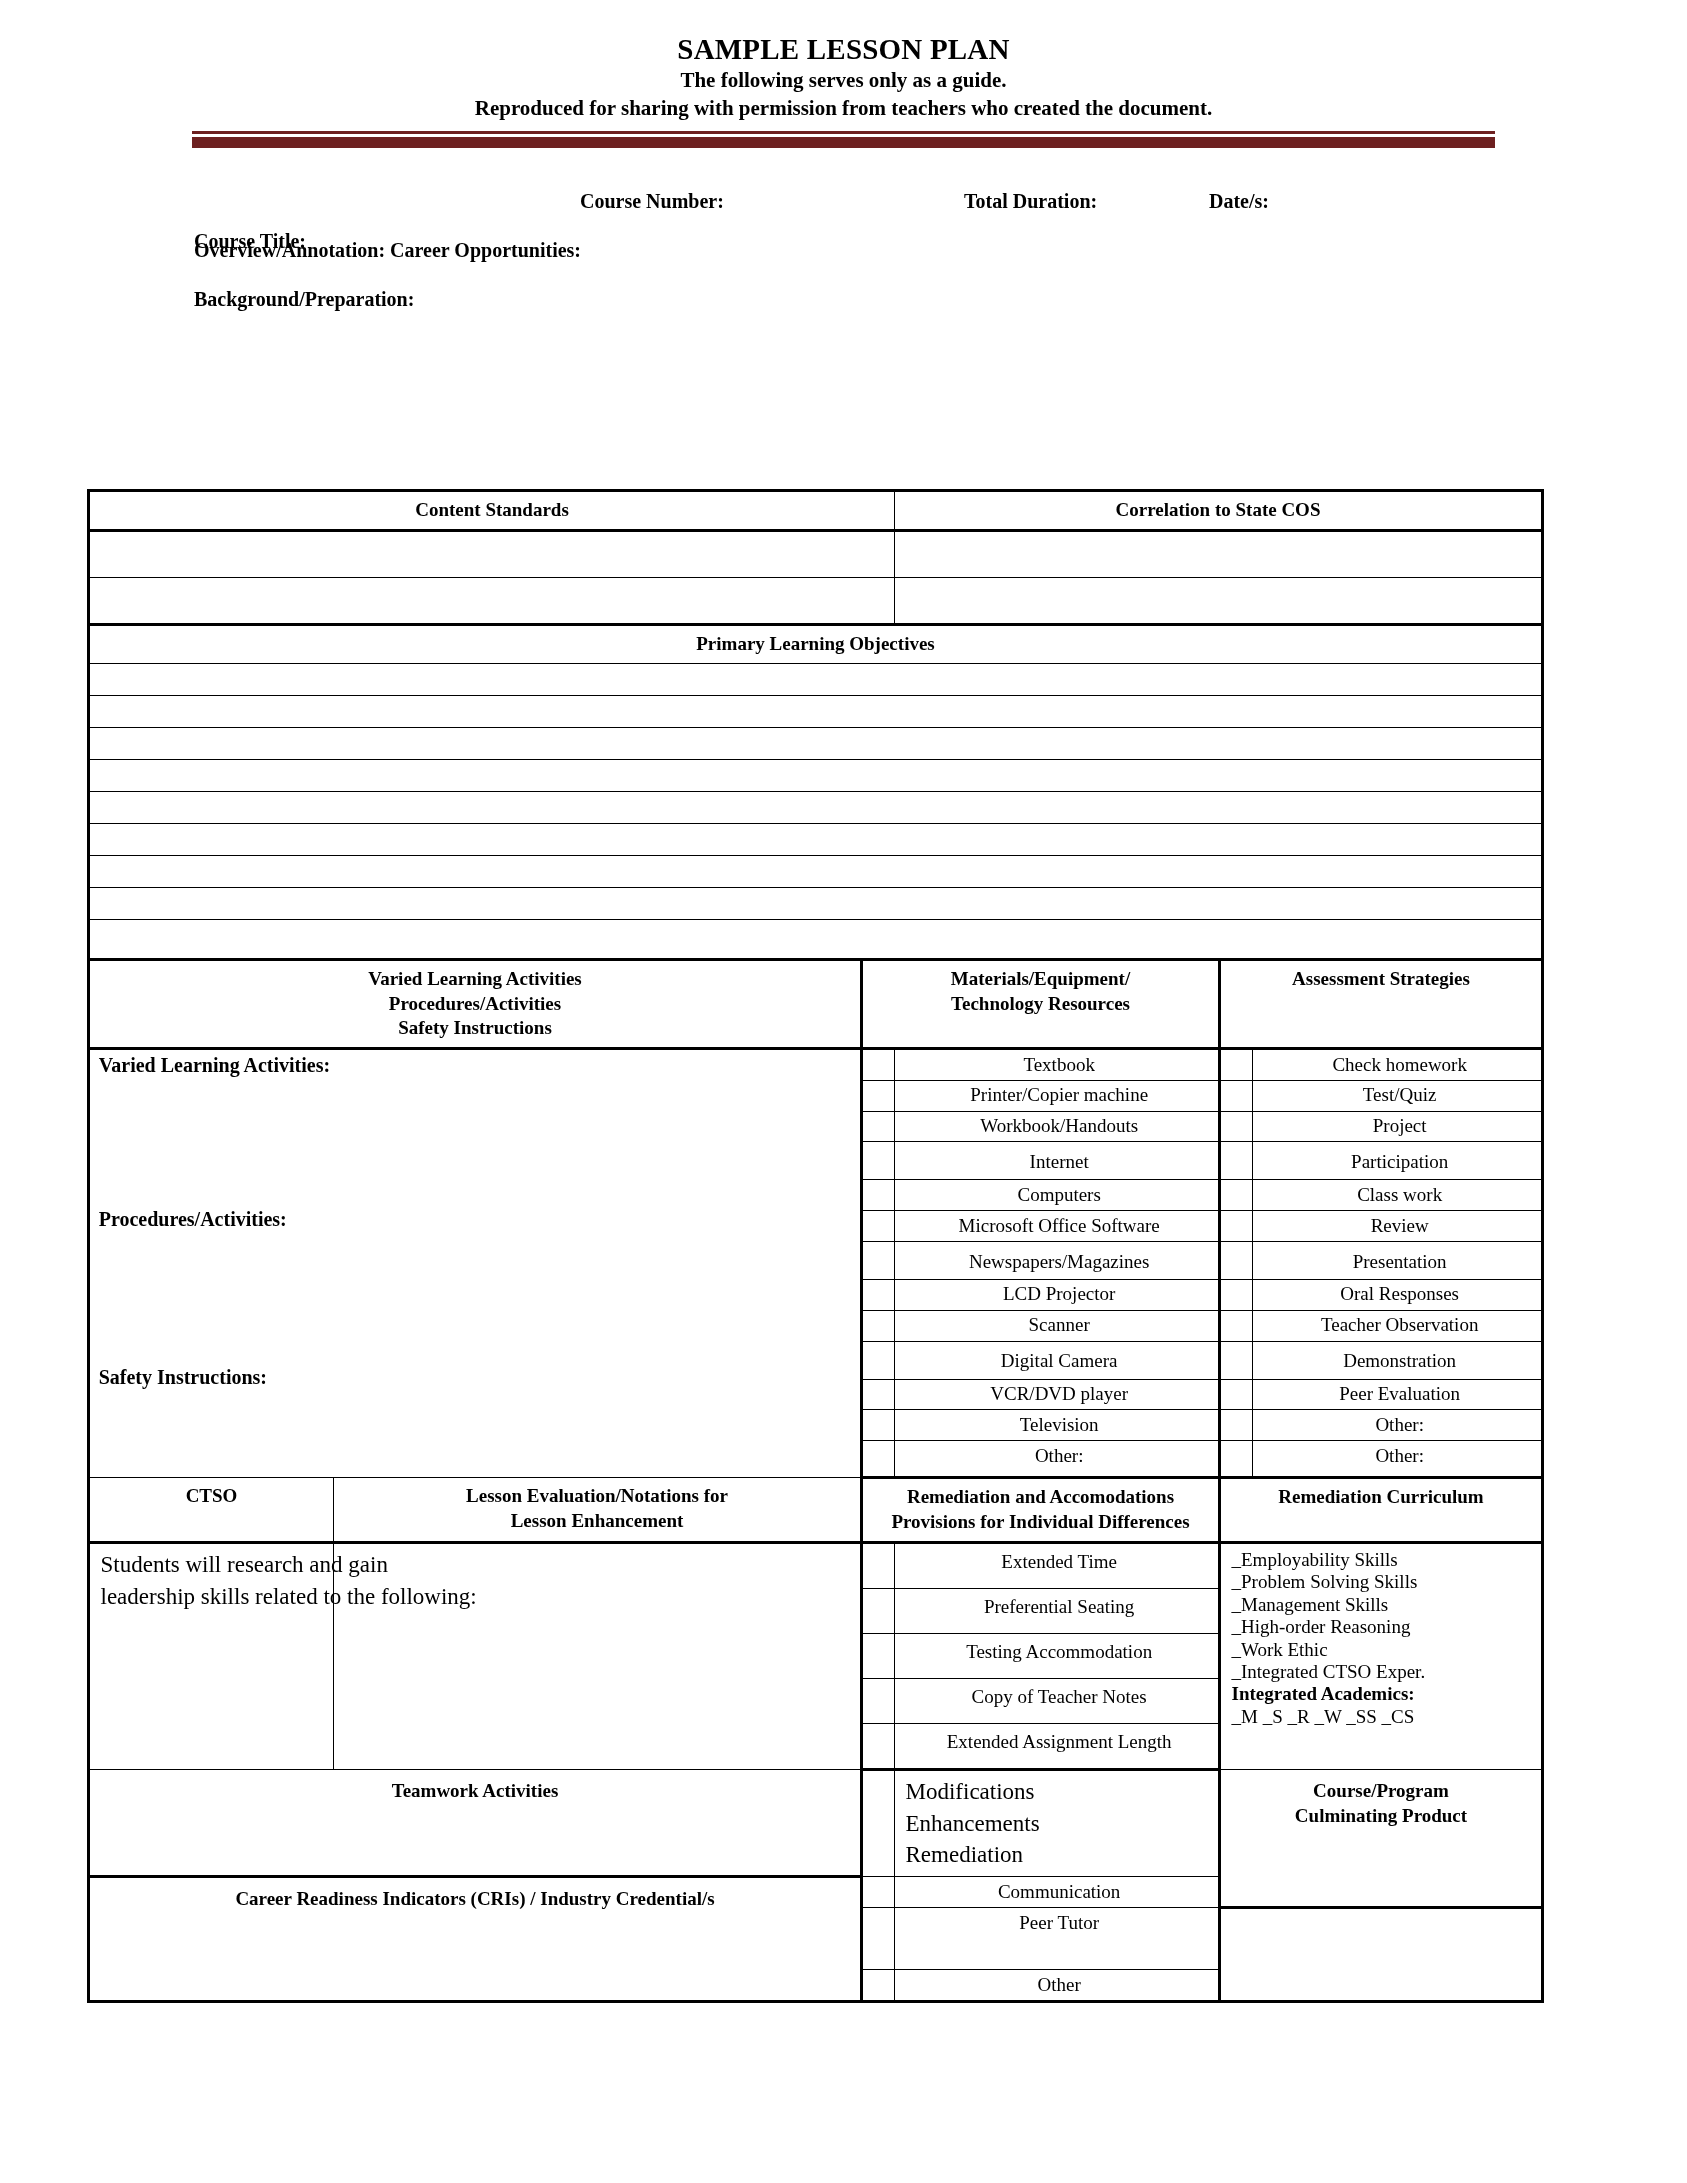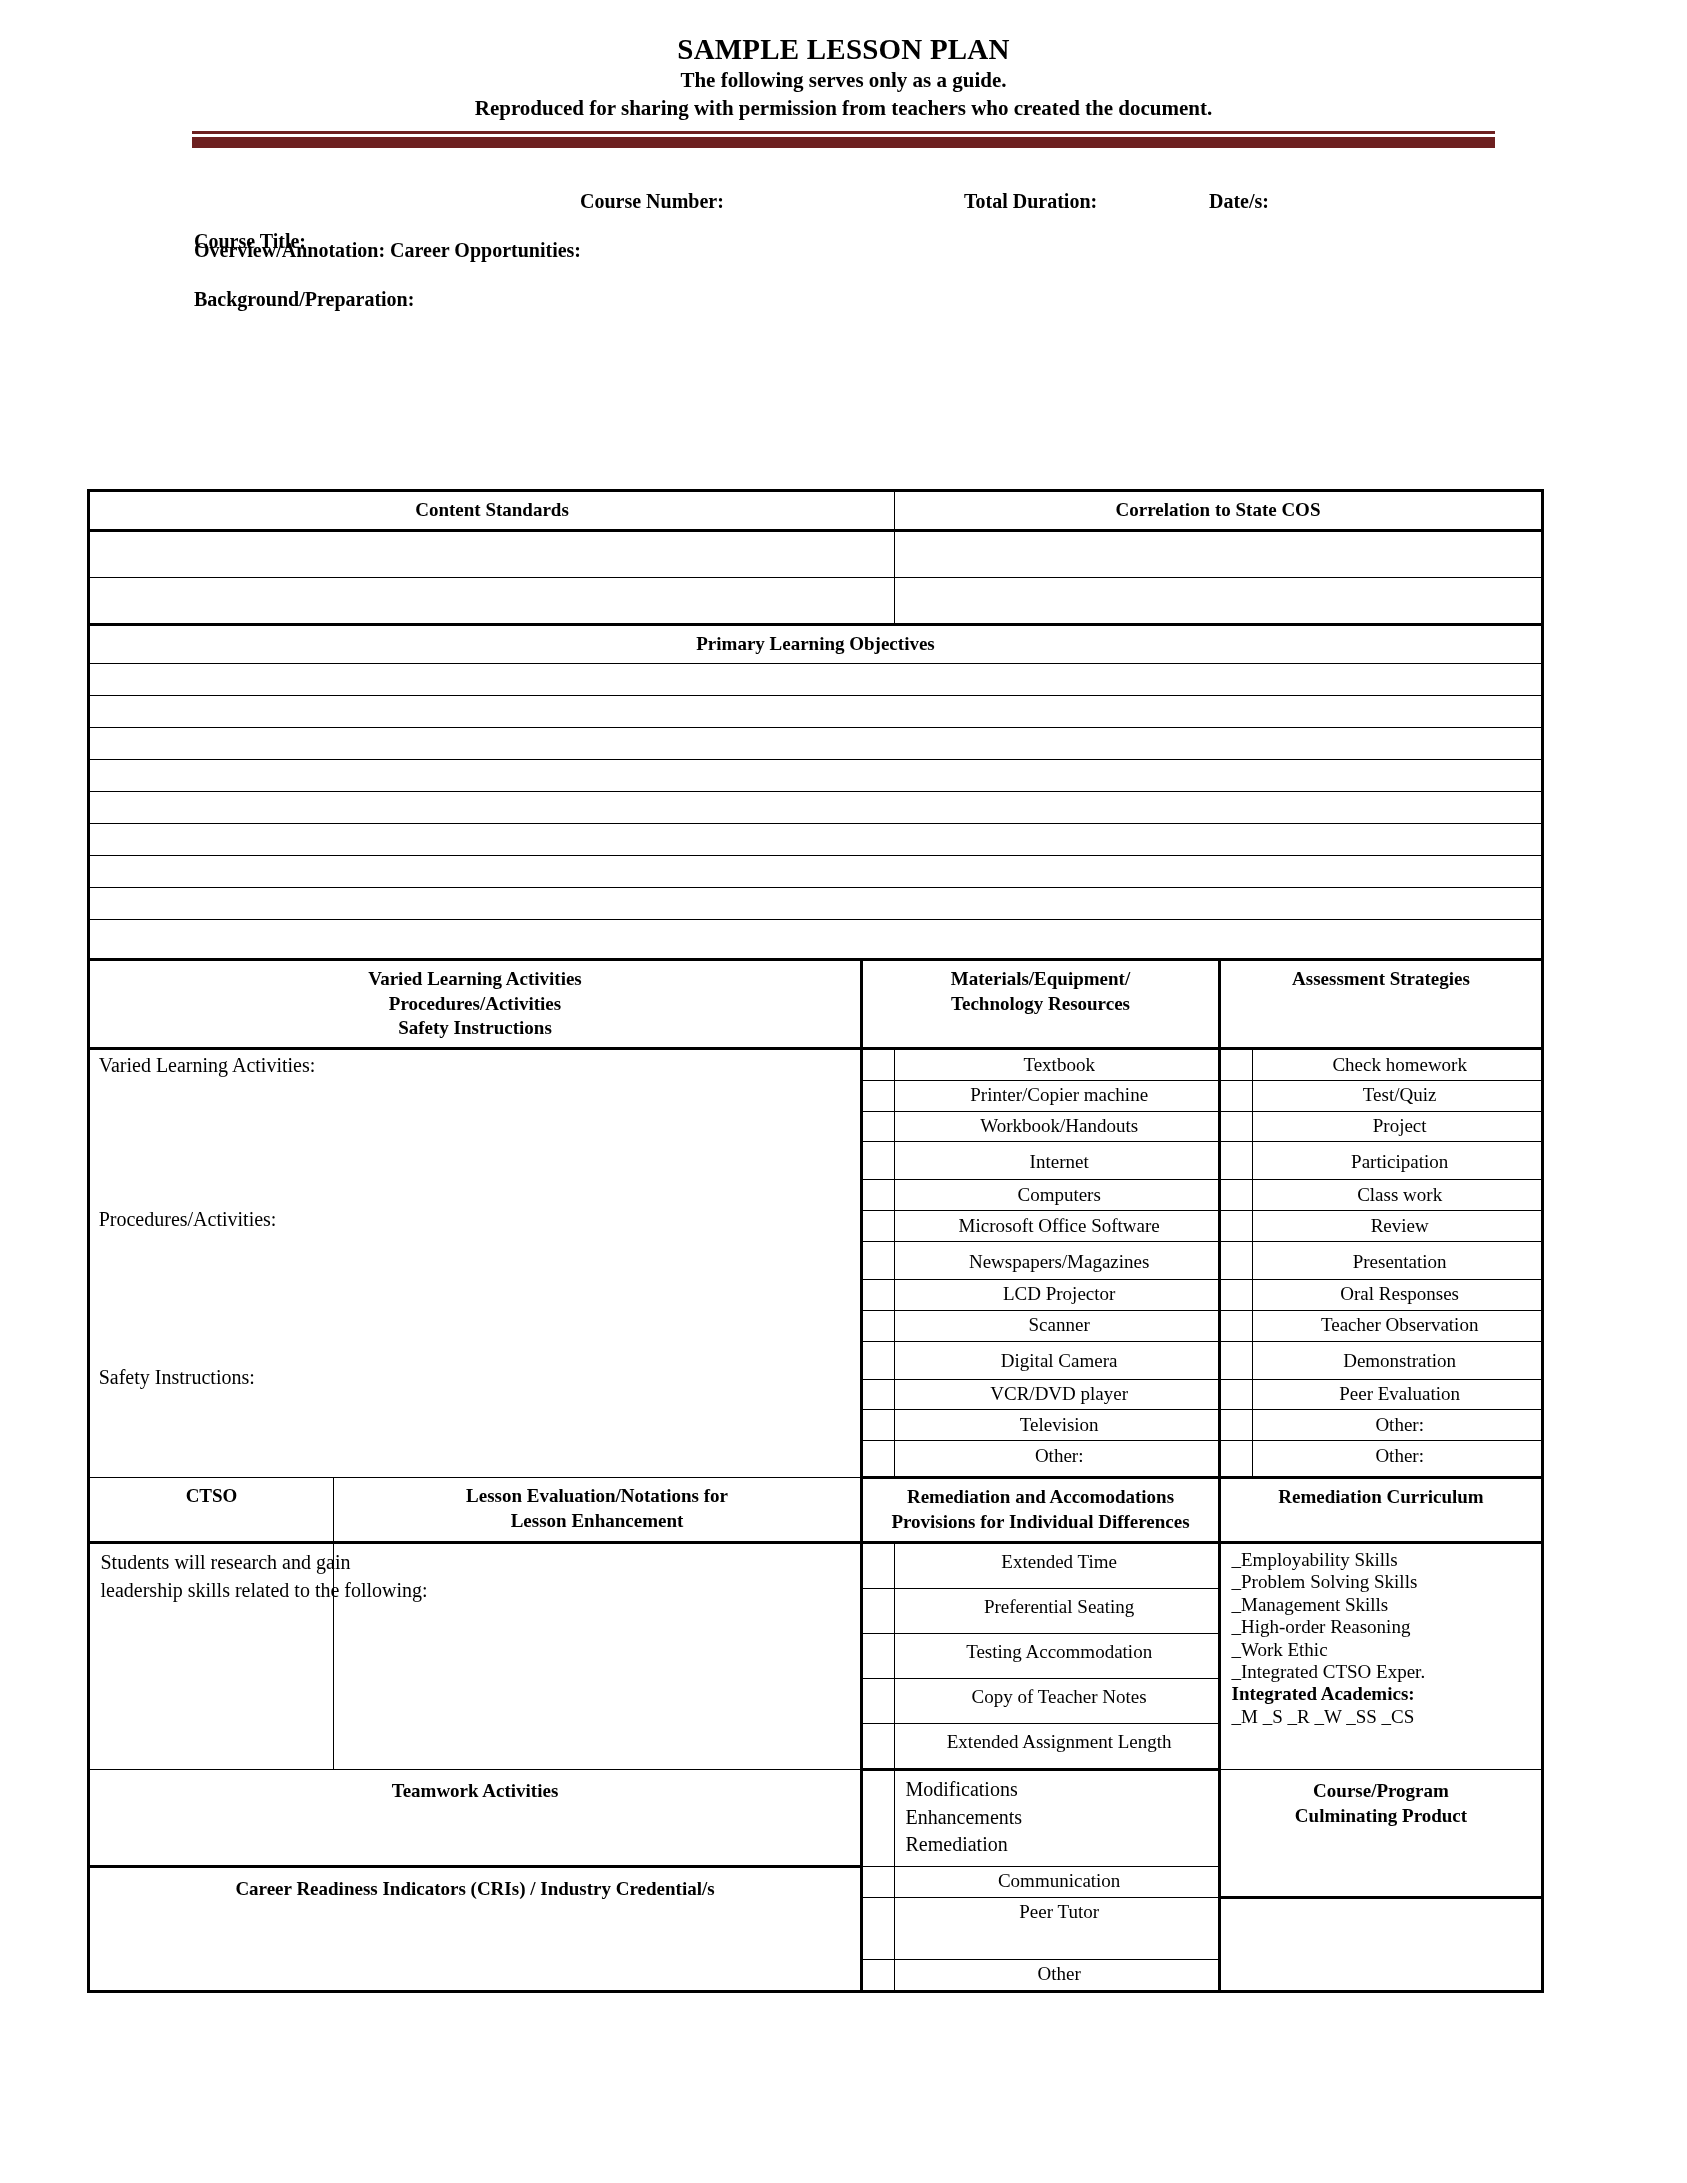--- a/index.html
+++ b/index.html
@@ -121,21 +121,21 @@
   .item {
     padding: 3.5px 5.2px 3.5px 10.5px !important;
     font-size: 19px;
     line-height: 1.2;
     white-space: nowrap;
     text-align: center;
   }
   .chk { width: 33px; }
 
   .sec-label {
-    font-weight: normal;
+    font-weight: bold;
     font-size: 20px;
     padding: 8.7px 0 0 8.7px;
     white-space: nowrap;
   }
 
   .left-stack {
     position: relative;
     height: 100%;
   }
 
@@ -149,21 +149,21 @@
 
   .center-mid {
     text-align: center;
     font-weight: bold;
     font-size: 19px;
     line-height: 1.32;
     padding-top: 7.9px !important;
   }
   .multi {
     padding: 5.2px 5.2px 5.2px 10.5px !important;
-    font-size: 20px;
+    font-size: 23px;
     line-height: 1.38;
     white-space: nowrap;
     font-family: Liberation Serif, serif;
   }
 </style>
 </head>
 <body>
 
 <div class="page">
 

